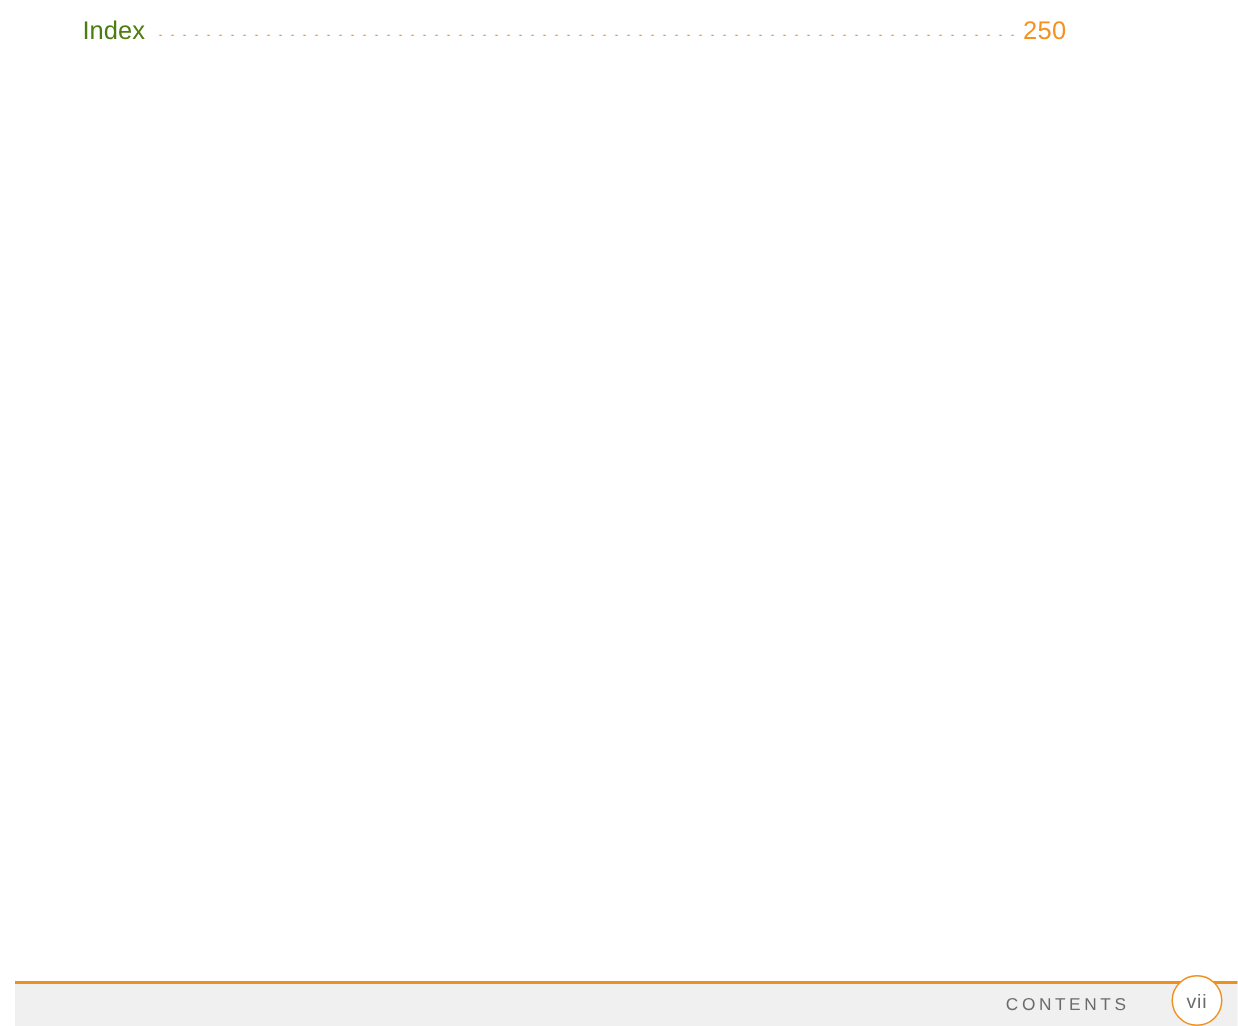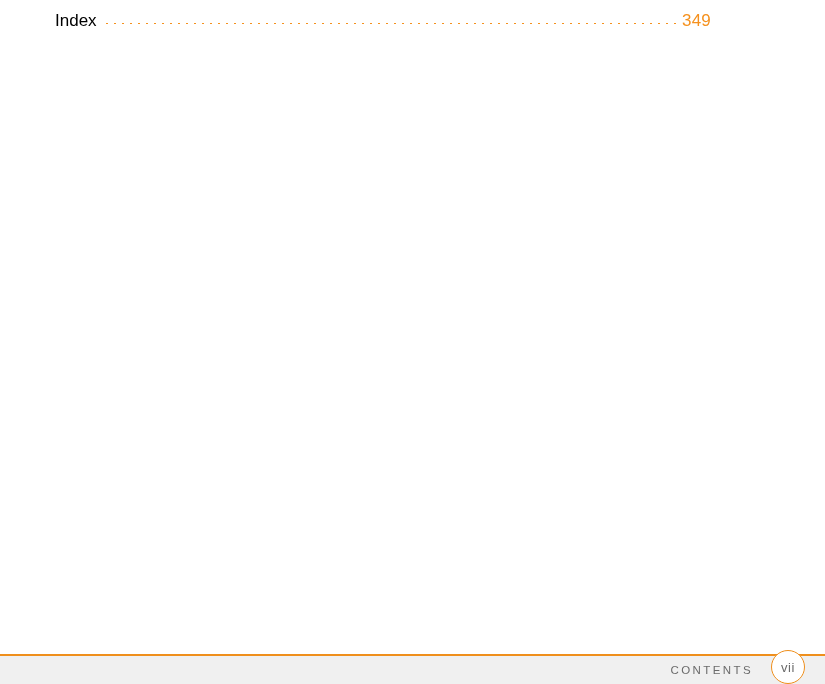--- a/index.html
+++ b/index.html
@@ -27,21 +27,21 @@
     display: flex;
     align-items: baseline;
     height: 30px;
     color: #f5911e;
     font-size: 17px;
     font-weight: 400;
     white-space: nowrap;
   }
 
   .toc-title {
-    color: #000000;
+    color: #4d7c0f;
     flex: 0 0 auto;
     padding-right: 6px;
   }
 
   .toc-leader {
     flex: 1 1 auto;
     position: relative;
     height: 1px;
     overflow: hidden;
     margin: 0 1px 0 0;
@@ -62,21 +62,21 @@
 
   .toc-page {
     flex: 0 0 auto;
     color: #f5911e;
     letter-spacing: 0.2px;
   }
 
   
   .footer {
     position: absolute;
-    left: 0;
+    left: 10px;
     right: 0;
     bottom: 0;
     height: 28px;
     background: #f0f0f0;
     border-top: 2px solid #ef8f1c;
     text-align: center;
   }
 
   .footer-label {
     position: absolute;
@@ -117,21 +117,21 @@
 
   <div class="toc-entry">
     <span class="toc-title">Specifications</span>
 
     <span class="toc-page">345</span>
   </div>
 
   <div class="toc-entry">
     <span class="toc-title">Index</span>
     <span class="toc-leader"></span>
-    <span class="toc-page">349</span>
+    <span class="toc-page">250</span>
   </div>
 
 </div>
 
 <div class="footer">
   <span class="footer-label">CONTENTS</span>
   <div class="page-badge">
     <span class="page-badge-text">vii</span>
   </div>
 </div>

